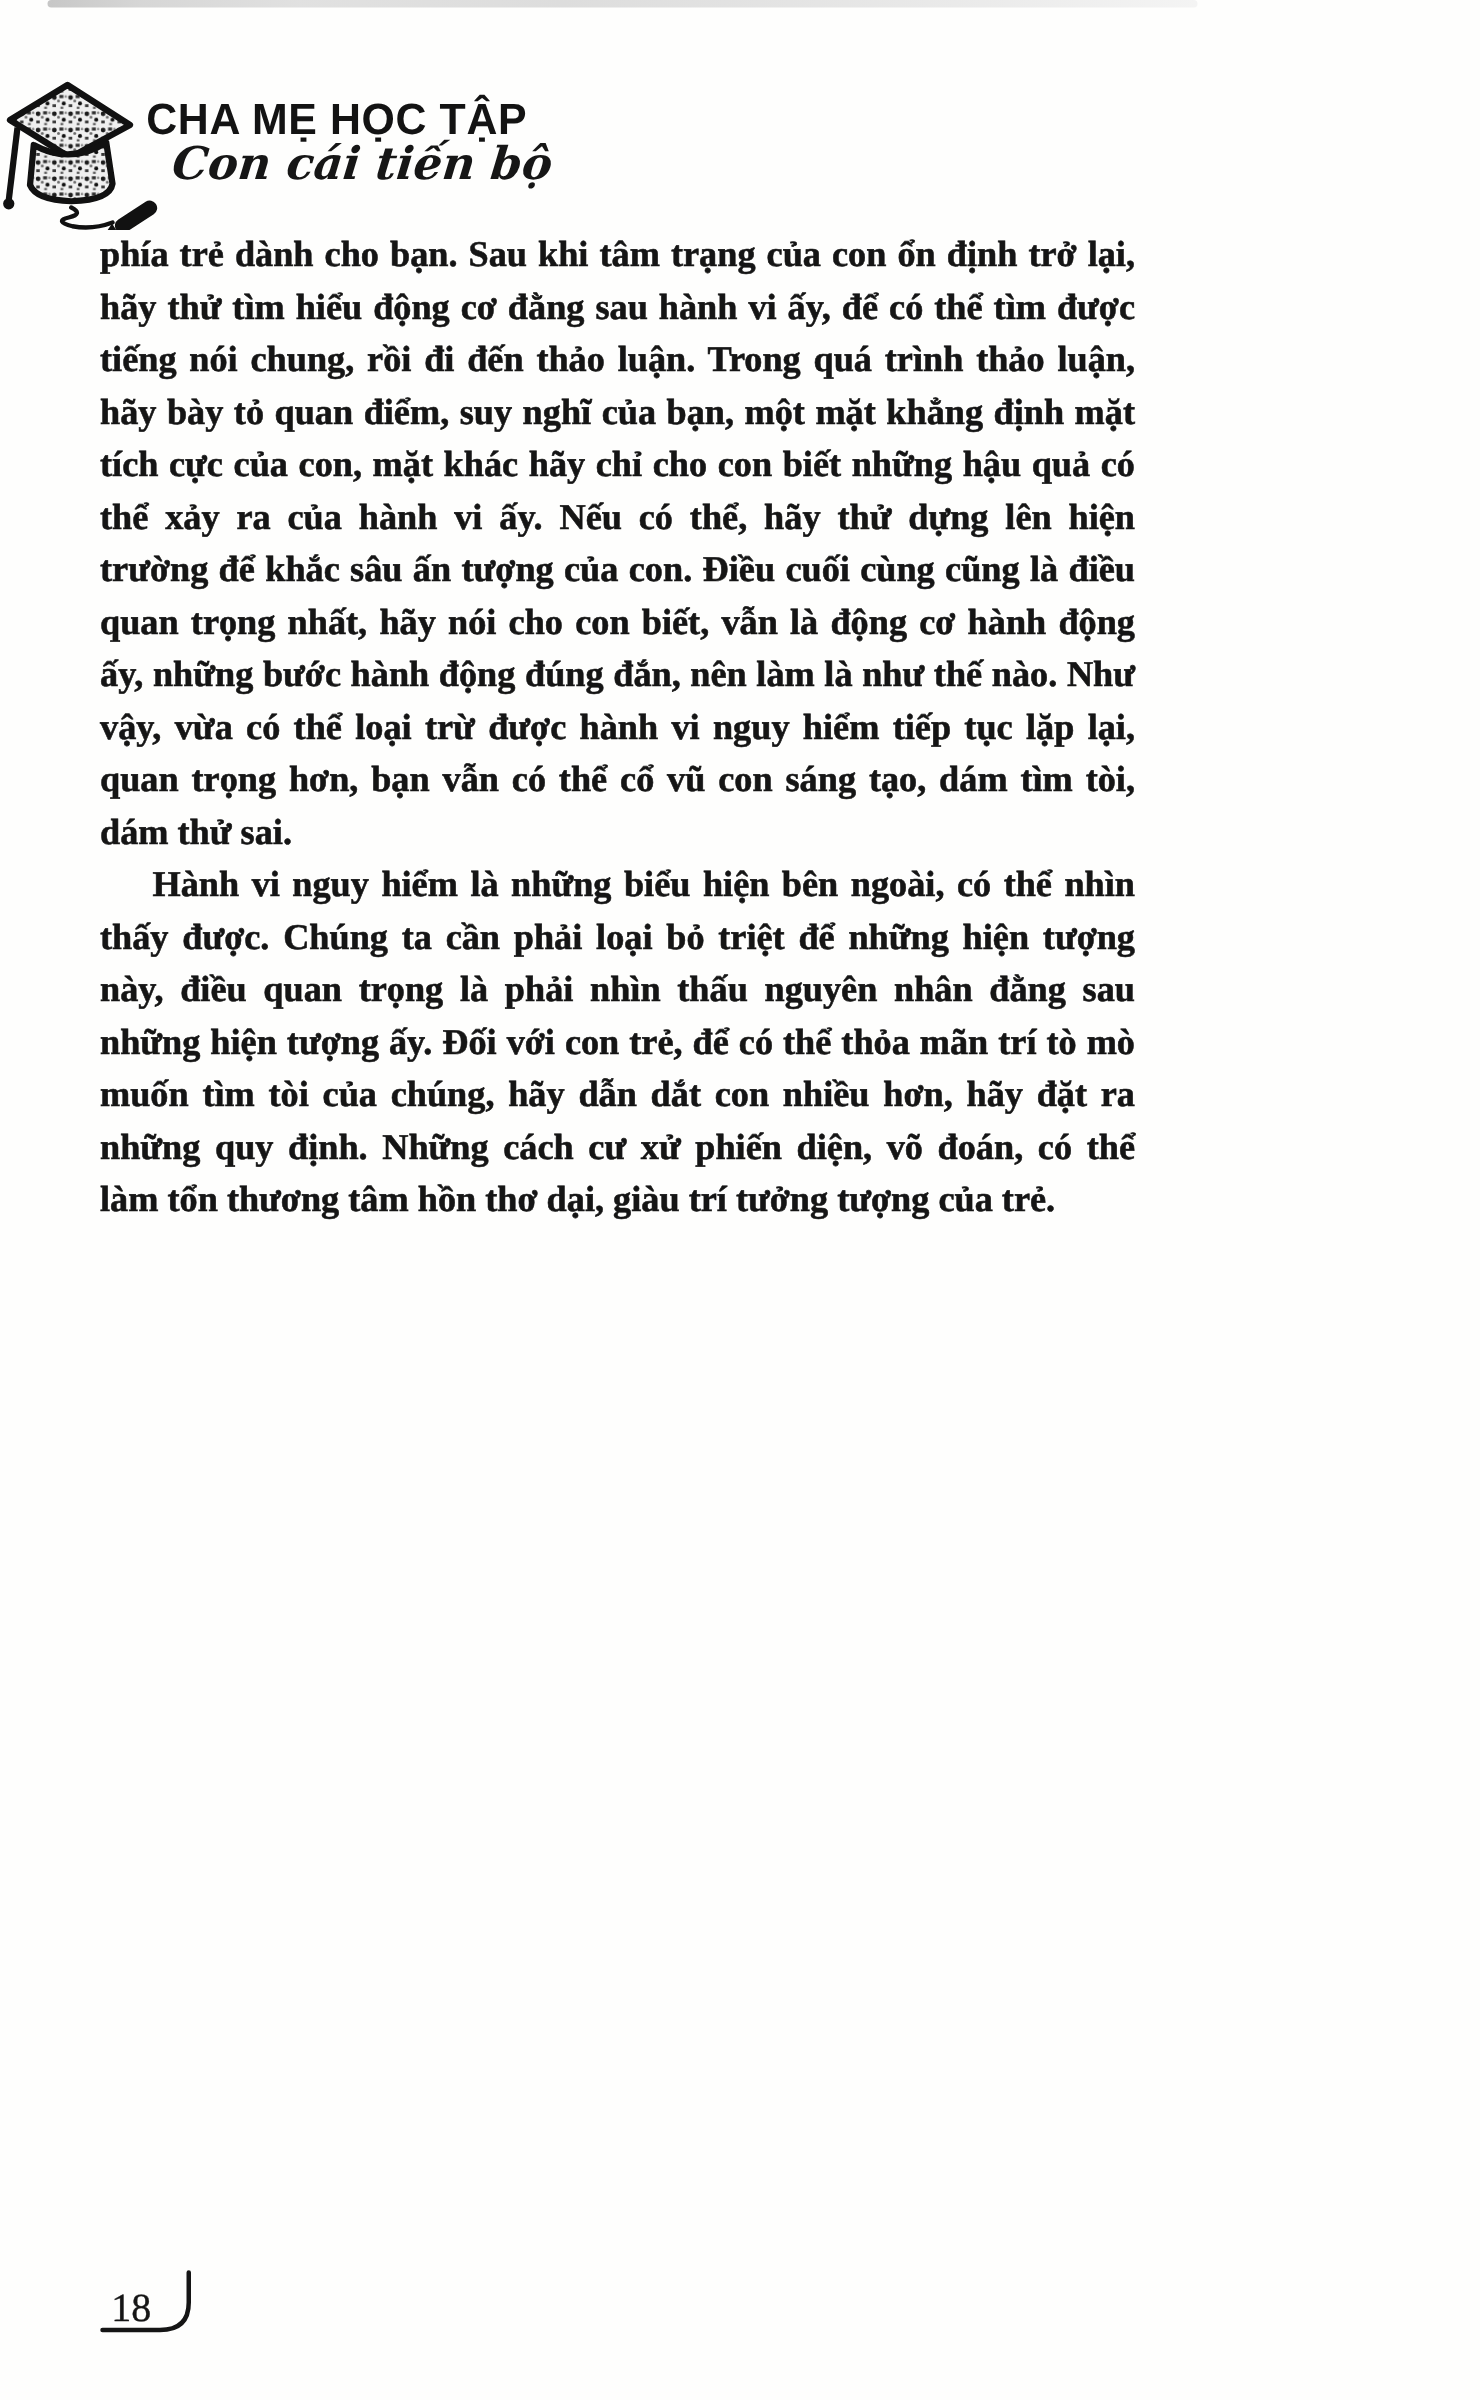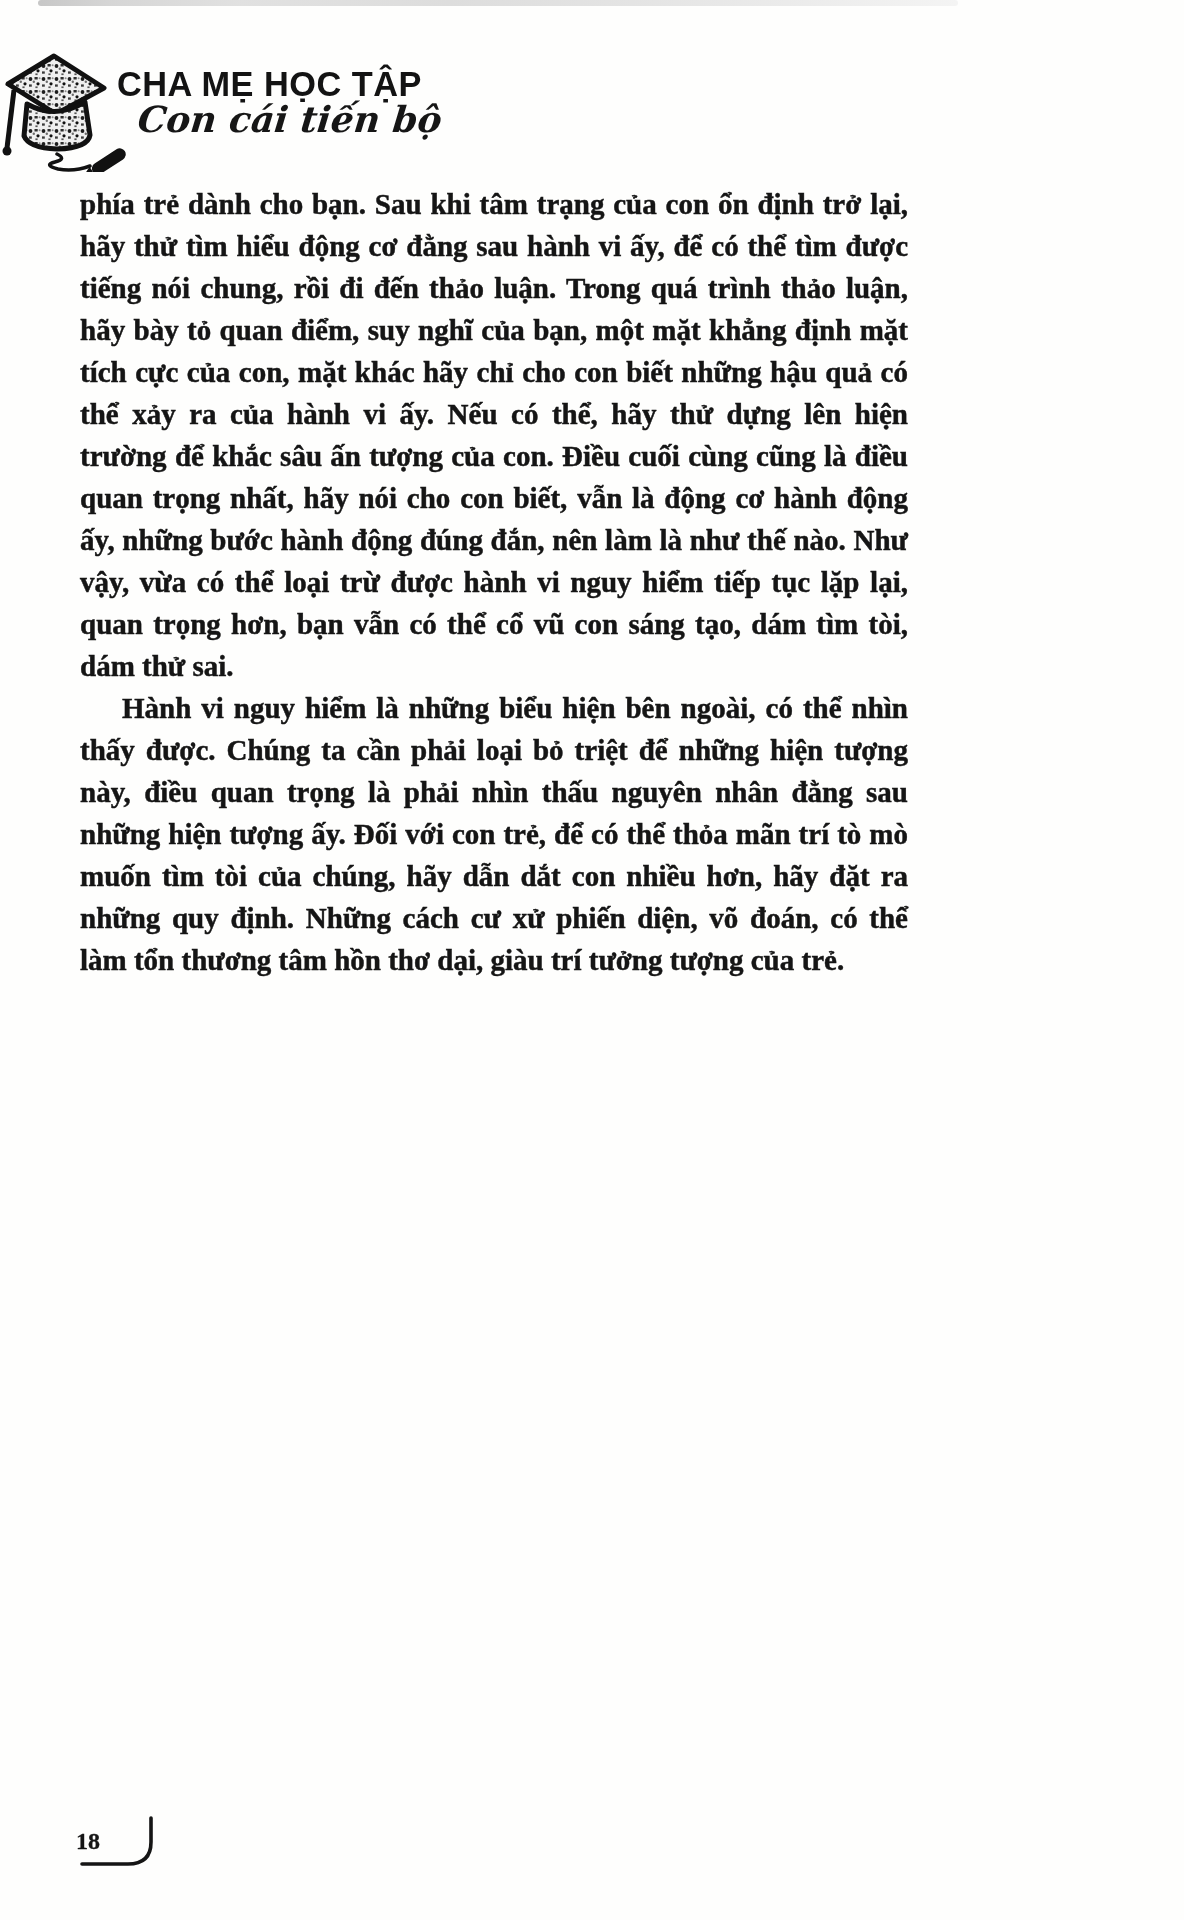--- a/index.html
+++ b/index.html
@@ -27,21 +27,21 @@
     background: linear-gradient(90deg,
       #9a9a9a 0%, #b5b5b5 8%, #c9c9c9 22%, #c2c2c2 45%,
       #cfcfcf 65%, #dcdcdc 82%, #ececec 100%);
     opacity: 0.55;
     border-radius: 3px;
   }
 
   
   .header {
     position: absolute;
-    top: 48px;
+    top: 60px;
     left: 0;
     width: 100%;
     height: 130px;
   }
   .logo {
     position: absolute;
     left: 2px;
     top: 2px;
   }
   .book-title {
@@ -86,24 +86,24 @@
     margin: 0;
     padding: 0;
   }
   .body-text p.indent {
     text-indent: 42px;
   }
 
   
   .page-number {
     position: absolute;
-    left: 76px;
+    left: 89px;
     top: 1828px;
-    font-size: 24px;
-    font-weight: bold;
+    font-size: 32px;
+    font-weight: normal;
     -webkit-text-stroke: 0.3px #151515;
   }
   .page-number-bracket {
     position: absolute;
     left: 60px;
     top: 1800px;
   }
 </style>
 </head>
 <body>

